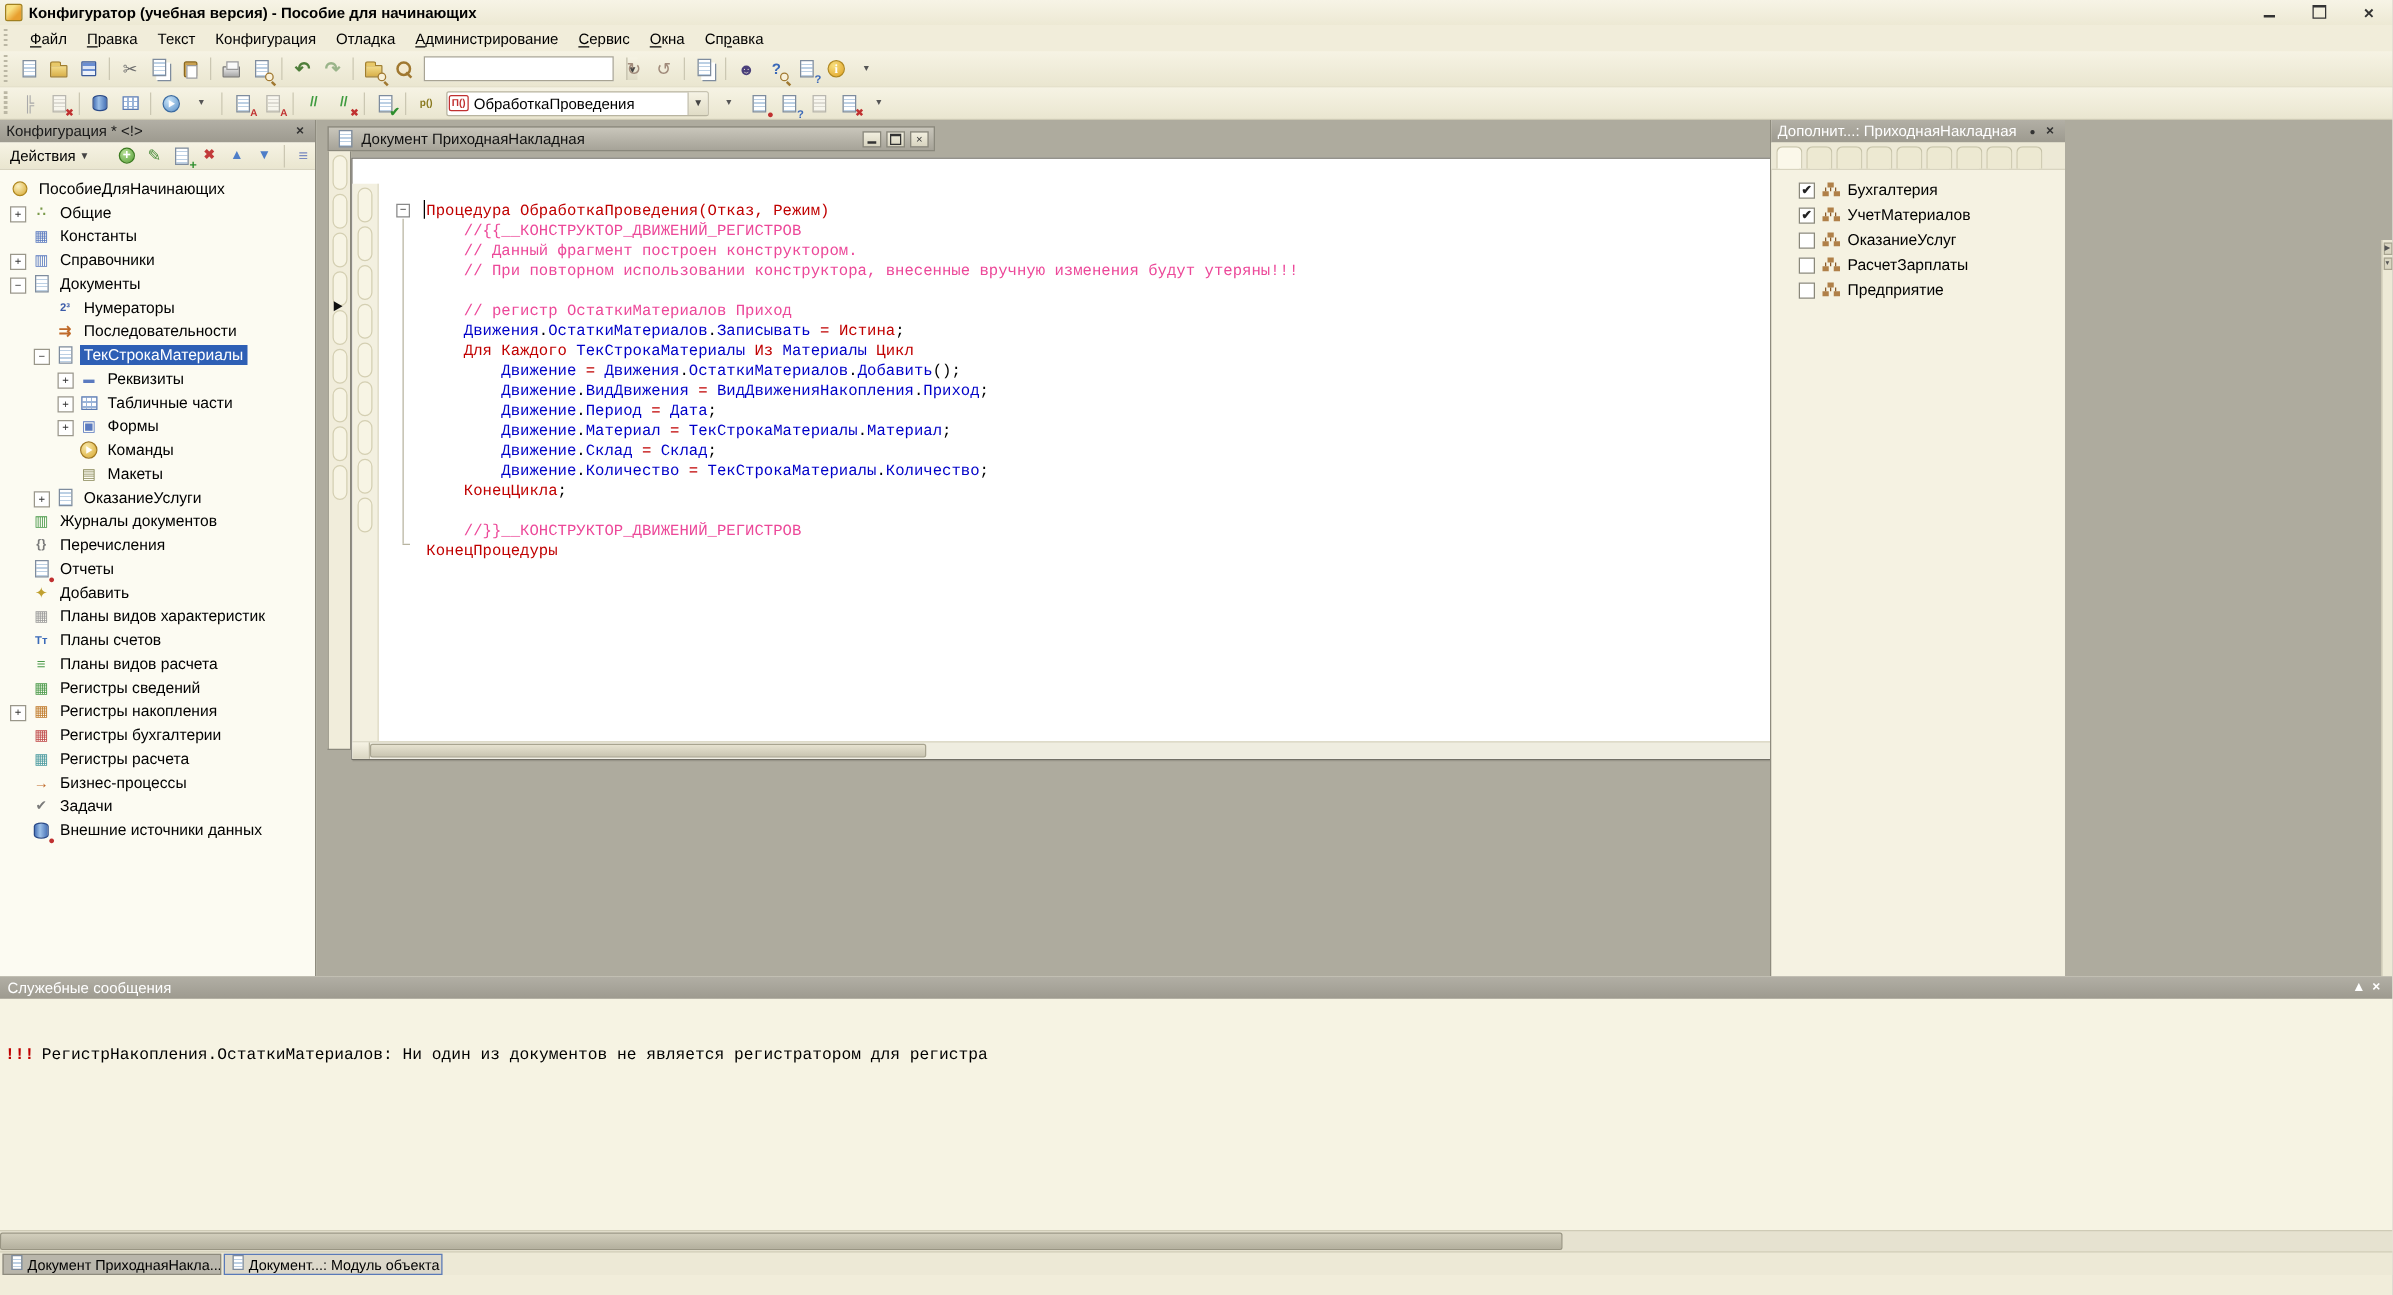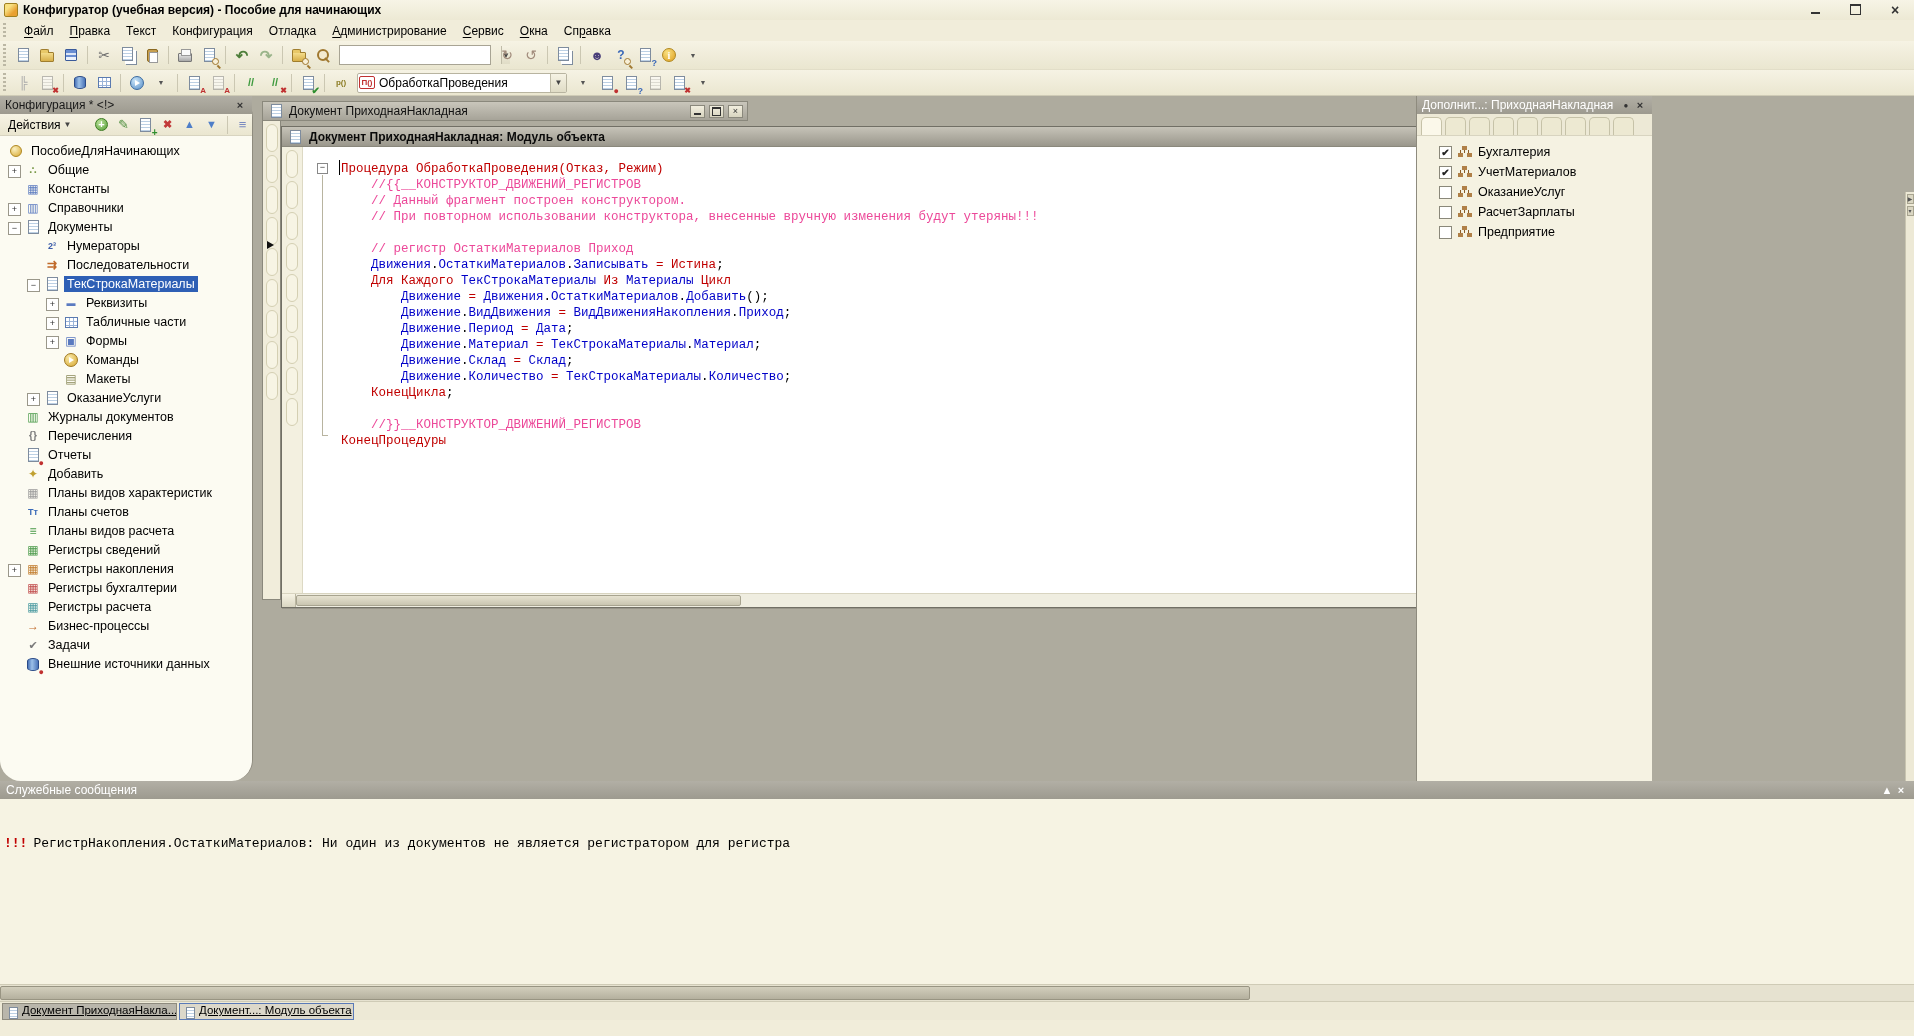--- a/index.html
+++ b/index.html
@@ -103,21 +103,21 @@
   #find-combo { width:152px; margin:0 3px; }
   #proc-combo { width:210px; margin:0 3px; border-radius:2px; }
   .proc-ico { width:18px; display:flex; align-items:center; justify-content:center; }
   .proc-ico span { border:1px solid #C03030; color:#C03030; font:bold 8px "Liberation Sans",sans-serif; padding:1px 1px; border-radius:2px; }
 
   
   .workspace { position:absolute; left:0; top:96px; width:100%; height:685px; background:#AEAB9E; }
 
   
   .cfg-panel { position:absolute; left:0; top:0; width:253px; height:100%;
-    background:#FCFBF2; border-right:1px solid #8E8B7E; display:flex; flex-direction:column;border-radius:21px; }
+    background:#FCFBF2; border-right:1px solid #8E8B7E; display:flex; flex-direction:column; }
   .panel-hdr { height:18px; background:linear-gradient(#B2AFA5,#9D9A8F); color:#FFF;
     display:flex; align-items:center; padding:0 5px; font-size:12px; }
   .cfg-panel .panel-hdr { color:#1A1A1A; }
   .panel-hdr .ttl { flex:1; white-space:nowrap; overflow:hidden; }
   .hbtn { width:14px; height:14px; display:flex; align-items:center; justify-content:center;
     font-size:11px; font-weight:bold; color:#333; cursor:default; }
   .cfg-actions { height:22px; background:linear-gradient(#F6F3E4,#EAE6D0); border-bottom:1px solid #D8D4C0;
     display:flex; align-items:center; padding-left:4px; gap:16px; }
   .actions-btn { display:flex; align-items:center; gap:3px; padding:2px 4px; font-size:12px; cursor:default; }
   .actions-btn .caret { font-size:8px; color:#444; }
@@ -194,22 +194,22 @@
   .msg-body { position:absolute; left:0; top:18px; right:0; bottom:17px; padding:5px 4px; }
   .msg-line { font-family:"Liberation Mono","DejaVu Sans Mono",monospace; font-size:13px; white-space:nowrap;margin-top:32px; }
   .msg-line .mark { color:#C00000; font-weight:bold; margin-right:6px; }
   .msg-scroll { position:absolute; left:0; right:0; bottom:0; height:17px; background:#E6E2D0; border-top:1px solid #CFCBB6; }
   .msg-thumb { position:absolute; left:0; top:1px; bottom:1px; width:1250px;
     background:linear-gradient(#D2CEBC,#B4B09E); border:1px solid #989482; border-radius:2px; }
 
   
   .winbar { position:absolute; left:0; top:1001px; width:100%; height:19px; background:#EDE9D6;
     border-top:1px solid #CFCBB6; display:flex; align-items:flex-end; gap:2px; padding:0 0 0 2px; }
-  .wtab { height:17px; display:flex; align-items:flex-start; gap:4px; padding:0 6px;
-    border:1px solid #8E8B7E; font-size:11.5px; white-space:nowrap; max-width:175px; overflow:hidden; background:#B9B6AB; cursor:default;text-decoration:underline; }
+  .wtab { height:17px; display:flex; align-items:flex-end; gap:4px; padding:0 6px;
+    border:1px solid #8E8B7E; font-size:11.5px; white-space:nowrap; max-width:175px; overflow:hidden; background:#B9B6AB; cursor:default; }
   .wtab.active { background:#DCD8CA; border-color:#5A7AB8; }
   .statusbar { position:absolute; left:0; top:1020px; width:100%; height:16px; background:#F1EDDA;
     border-top:1px solid #CFCBB6; display:flex; align-items:center; font-size:11.5px; }
   .sb-hint { flex:1; padding-left:5px; color:#111; }
   .sb-seg { height:14px; display:flex; align-items:center; justify-content:center; padding:0 6px;
     border:1px solid; border-color:#A8A494 #FFF #FFF #A8A494; margin-right:3px; color:#000; }
   .sb-seg.dim { color:#9A978A; }
   .sb-seg .caret { font-size:7px; margin-left:3px; color:#444; }
 </style>
 </head>
@@ -799,29 +799,20 @@
           <div class="bracket"></div>
           <div class="bracket"></div>
           <div class="bracket"></div>
           <div class="bracket"></div>
           <div class="bracket"></div>
           <div class="bracket"></div>
           <div class="bracket"></div>
         </div>
 
       <div class="modwin">
-        <div class="modwin-title">
-          <span class="gi">
-              <span class="sh-doc"></span>
-            </span>
-          <span class="wt">Документ ПриходнаяНакладная: Модуль объекта</span>
-          <span class="mwb mn"></span>
-          <span class="mwb mx"></span>
-          <span class="mwb">×</span>
-        </div>
         <div class="modwin-body">
           <div class="mod-gutter" id="mod-gutter">
               <div class="bracket"></div>
               <div class="bracket"></div>
               <div class="bracket"></div>
               <div class="bracket"></div>
               <div class="bracket"></div>
               <div class="bracket"></div>
               <div class="bracket"></div>
               <div class="bracket"></div>

